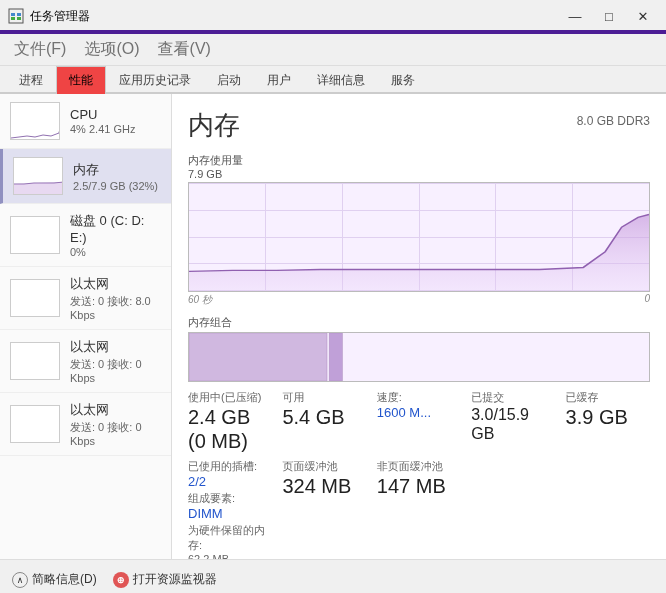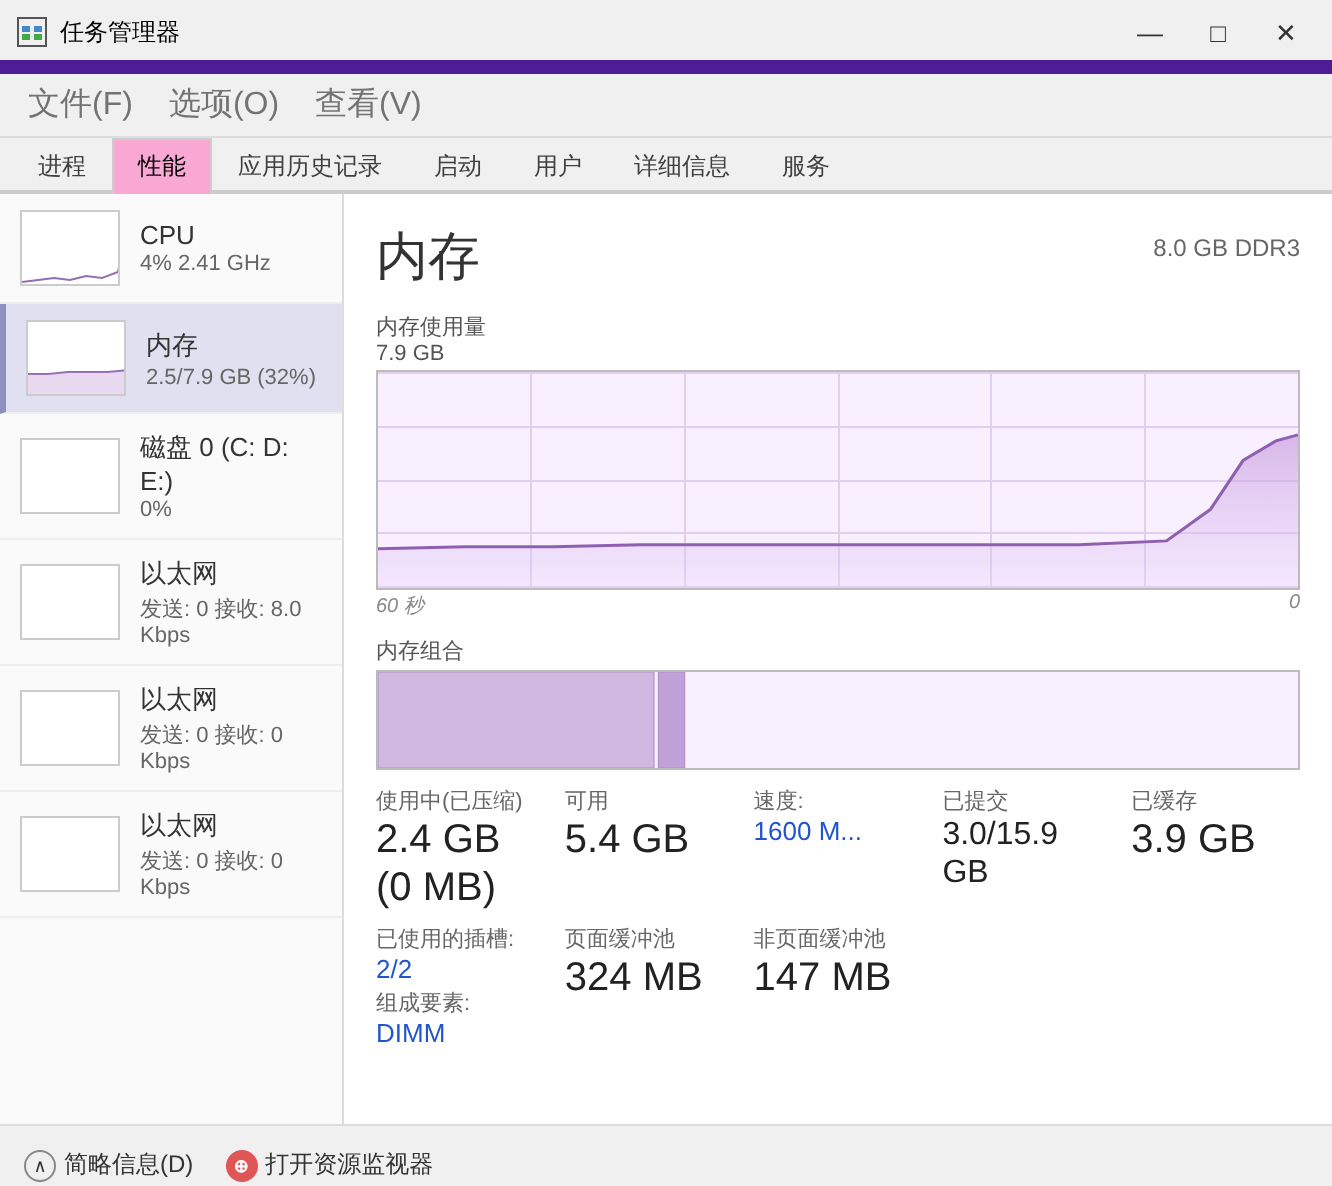--- a/index.html
+++ b/index.html
@@ -12,21 +12,21 @@
       overflow: hidden;
     }
 
     
     .title-bar {
       background: #f0f0f0;
       display: flex;
       align-items: center;
       justify-content: space-between;
       padding: 6px 8px 4px 8px;
-      border-bottom: 7px solid #4c1d95;
+      border-bottom: 4px solid #4c1d95;
     }
     .title-bar-left {
       display: flex;
       align-items: center;
       gap: 6px;
       font-size: 12px;
     }
     .title-icon {
       width: 16px;
       height: 16px;
@@ -73,21 +73,21 @@
     .tab {
       padding: 5px 12px;
       cursor: pointer;
       font-size: 12px;
       color: #404040;
       border: 1px solid transparent;
       border-bottom: none;
       margin-bottom: -2px;
     }
     .tab.active {
-      background: #f9a8d4;
+      background: #ef4444;
       border-color: #ccc;
       border-bottom-color: white;
       color: #000;
       text-align: right;
     }
 
     
     .main-content {
       display: flex;
       height: calc(593px - 32px - 26px - 30px - 40px);
@@ -489,20 +489,24 @@
 
       <div class="stat-item">
         <div style="margin-bottom:2px;">
           <span class="stat-right-label">已使用的插槽:</span>
           <span class="stat-right-value">2/2</span>
         </div>
         <div style="margin-bottom:2px;">
           <span class="stat-right-label">组成要素:</span>
           <span class="stat-right-value">DIMM</span>
         </div>
+        <div>
+          <div class="stat-right-label">为硬件保留的内存:</div>
+          <div class="stat-right-label">62.2 MB</div>
+        </div>
       </div>
 
       <div class="stat-item">
         <div class="stat-label">页面缓冲池</div>
         <div class="stat-value">324 MB</div>
       </div>
 
       <div class="stat-item">
         <div class="stat-label">非页面缓冲池</div>
         <div class="stat-value">147 MB</div>

